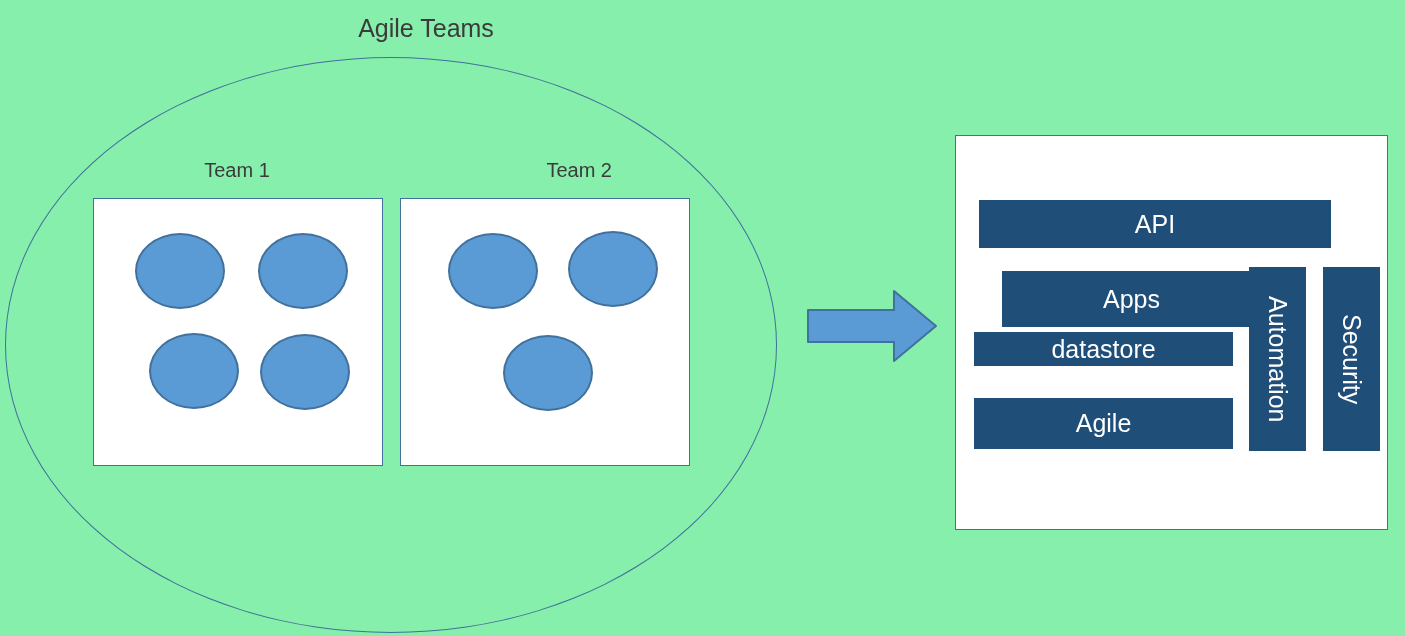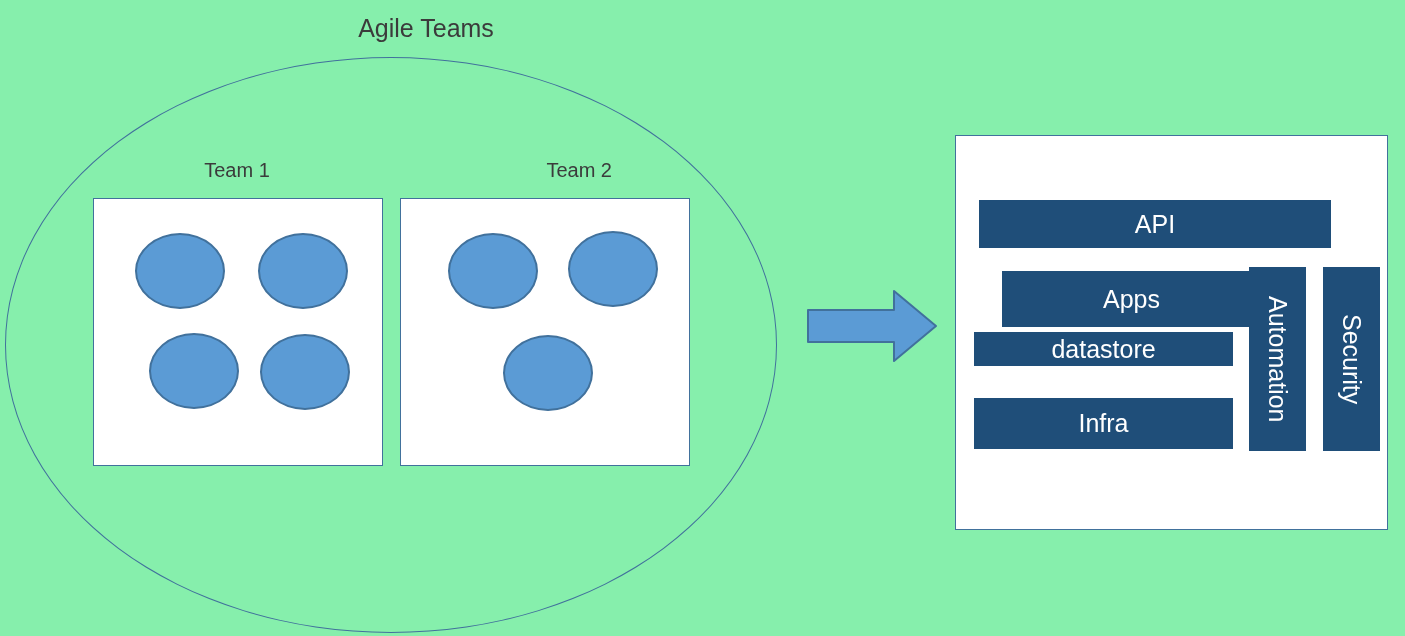--- a/index.html
+++ b/index.html
@@ -125,21 +125,21 @@
 
 
   <div class="outer-box">
 
     <div class="bar bar-api">API</div>
 
     <div class="bar bar-apps">Apps</div>
 
     <div class="bar bar-datastore">datastore</div>
 
-    <div class="bar bar-infra">Infra</div>
+    <div class="bar bar-infra">Agile</div>
 
     <div class="bar bar-vertical bar-automation">Automation</div>
 
     <div class="bar bar-vertical bar-security">Security</div>
 
   </div>
 
 </div>
 
 </body></html>

